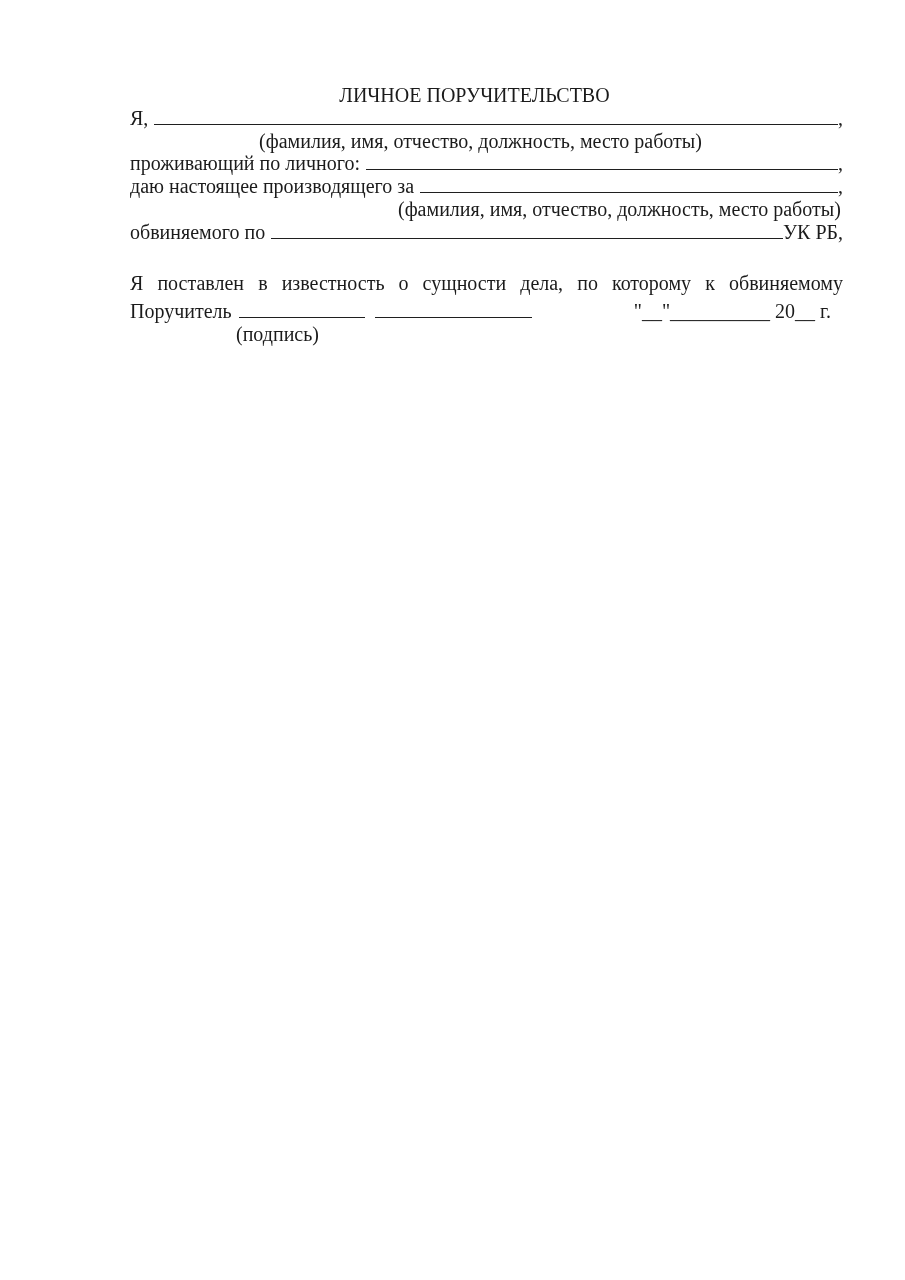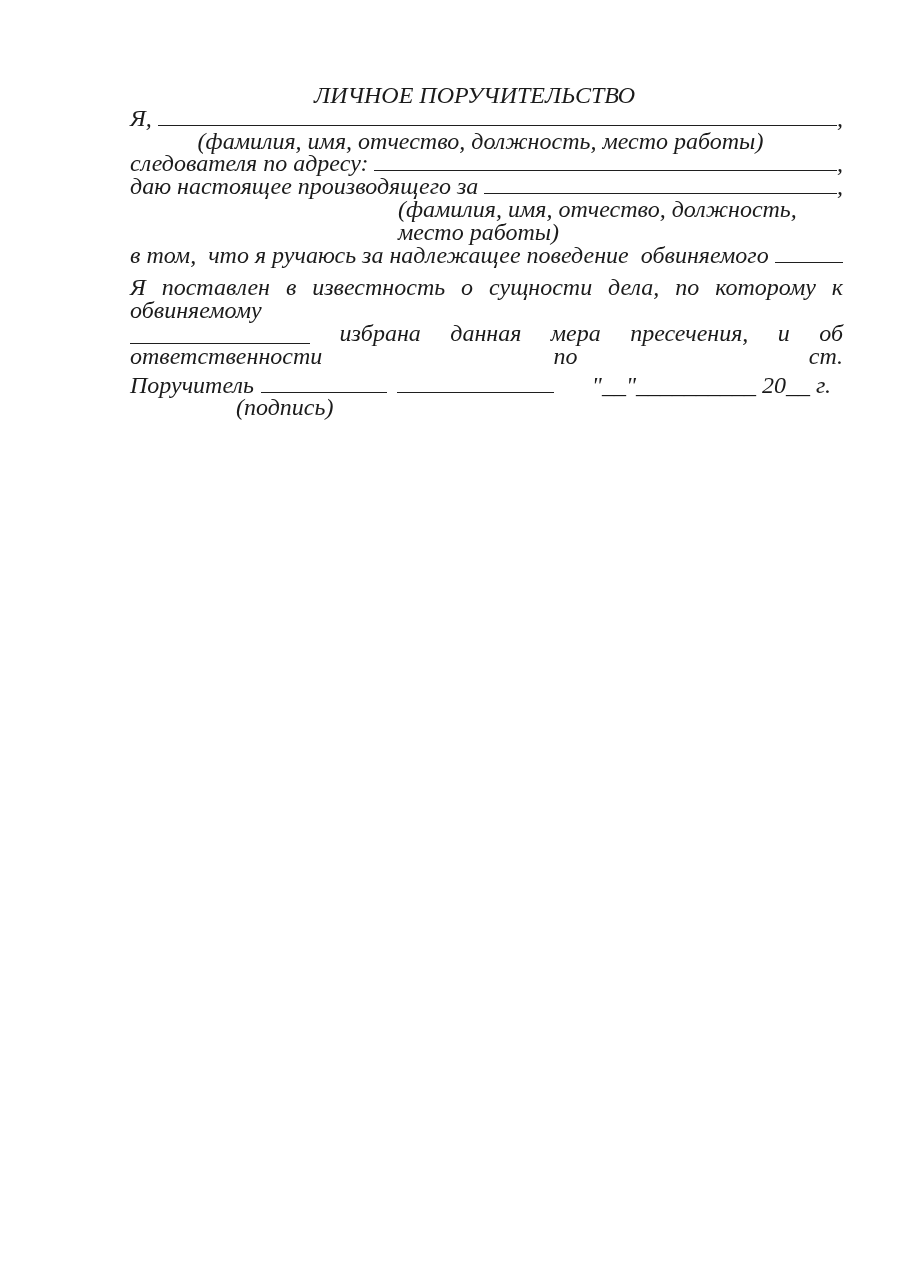--- a/index.html
+++ b/index.html
@@ -12,23 +12,22 @@
   }
   .page {
     position: relative;
     width: 905px; height: 1280px;
     background: #ffffff;
   }
   .content {
     position: absolute;
     left: 130px; top: 84px;
     width: 713px;
-    font-size: 24px;
+    font-size: 20px;
     line-height: 22.8px;
-    font-style: italic;
   }
   .title {
     text-align: center;
     margin-right: 24px;
     white-space: nowrap;
   }
   .fline { display: flex; align-items: baseline; }
   .fline .pre { white-space: pre-wrap; flex: 0 0 auto; }
   .blank-fill {
     flex: 1 1 auto;
@@ -42,21 +41,21 @@
   .caption-indent { padding-left: 268px; }
   .just { text-align: justify; text-align-last: justify; }
   .iblank {
     display: inline-block;
     height: 0;
     border-bottom: 1.7px solid #1f1f1f;
     vertical-align: -3px;
   }
   .iblank.w180 { width: 180px; }
   .gap3 { display: inline-block; width: 20px; }
-  .para2 { margin-top: 10px; }
+  .para2 { margin-top: 28px; }
   .sigblock { margin-top: 6px; }
   .sigrow { display: flex; align-items: baseline; }
   .sigrow .b1 { flex: 0 0 auto; width: 126px; height: 0; border-bottom: 1.7px solid #1f1f1f; margin-bottom: -3px; margin-left: 7px; }
   .sigrow .b2 { flex: 0 0 auto; width: 157px; height: 0; border-bottom: 1.7px solid #1f1f1f; margin-bottom: -3px; margin-left: 10px; }
   .sigrow .date { margin-left: auto; margin-right: 12px; white-space: pre; }
   .sigcaps { display: flex; flex-direction: column; }
   .sigcaps .cap-sign { margin-left: 106px; }
   .sigcaps .cap-name { margin-left: 34px; }
 </style>
 </head>
@@ -69,46 +68,43 @@
 
     <div class="fline">
       <span class="pre">Я,</span>
       <span class="blank-fill"></span>
       <span class="pre">,</span>
     </div>
 
     <div class="caption-center">(фамилия, имя, отчество, должность, место работы)</div>
 
     <div class="fline">
-      <span class="pre">следователя по адресу:</span>
+      <span class="pre">проживающий по личного:</span>
       <span class="blank-fill"></span>
       <span class="pre">,</span>
     </div>
 
     <div class="fline">
       <span class="pre">даю настоящее производящего за</span>
       <span class="blank-fill"></span>
       <span class="pre">,</span>
     </div>
 
     <div class="caption-indent">(фамилия, имя, отчество, должность, место работы)</div>
 
+    <div class="fline">
+      <span class="pre">обвиняемого по</span>
+      <span class="blank-fill"></span>
+      <span class="pre">УК РБ,</span>
+    </div>
 
-    <div class="fline">
-      <span class="pre">в том,  что я ручаюсь за надлежащее поведение  обвиняемого</span>
-      <span class="blank-fill"></span>
-    </div>
 
 
     <div class="para2">
       <div class="just">Я поставлен в известность о сущности дела, по которому к обвиняемому</div>
-      <div class="just">
-        <span class="iblank w180"></span>
-        <span>избрана данная мера пресечения, и об ответственности по ст.</span>
-      </div>
     </div>
 
     <div class="sigblock">
       <div class="sigrow">
         <span>Поручитель</span>
         <span class="b1"></span>
         <span class="b2"></span>
         <span class="date">"__"__________ 20__ г.</span>
       </div>
       <div class="sigcaps">

